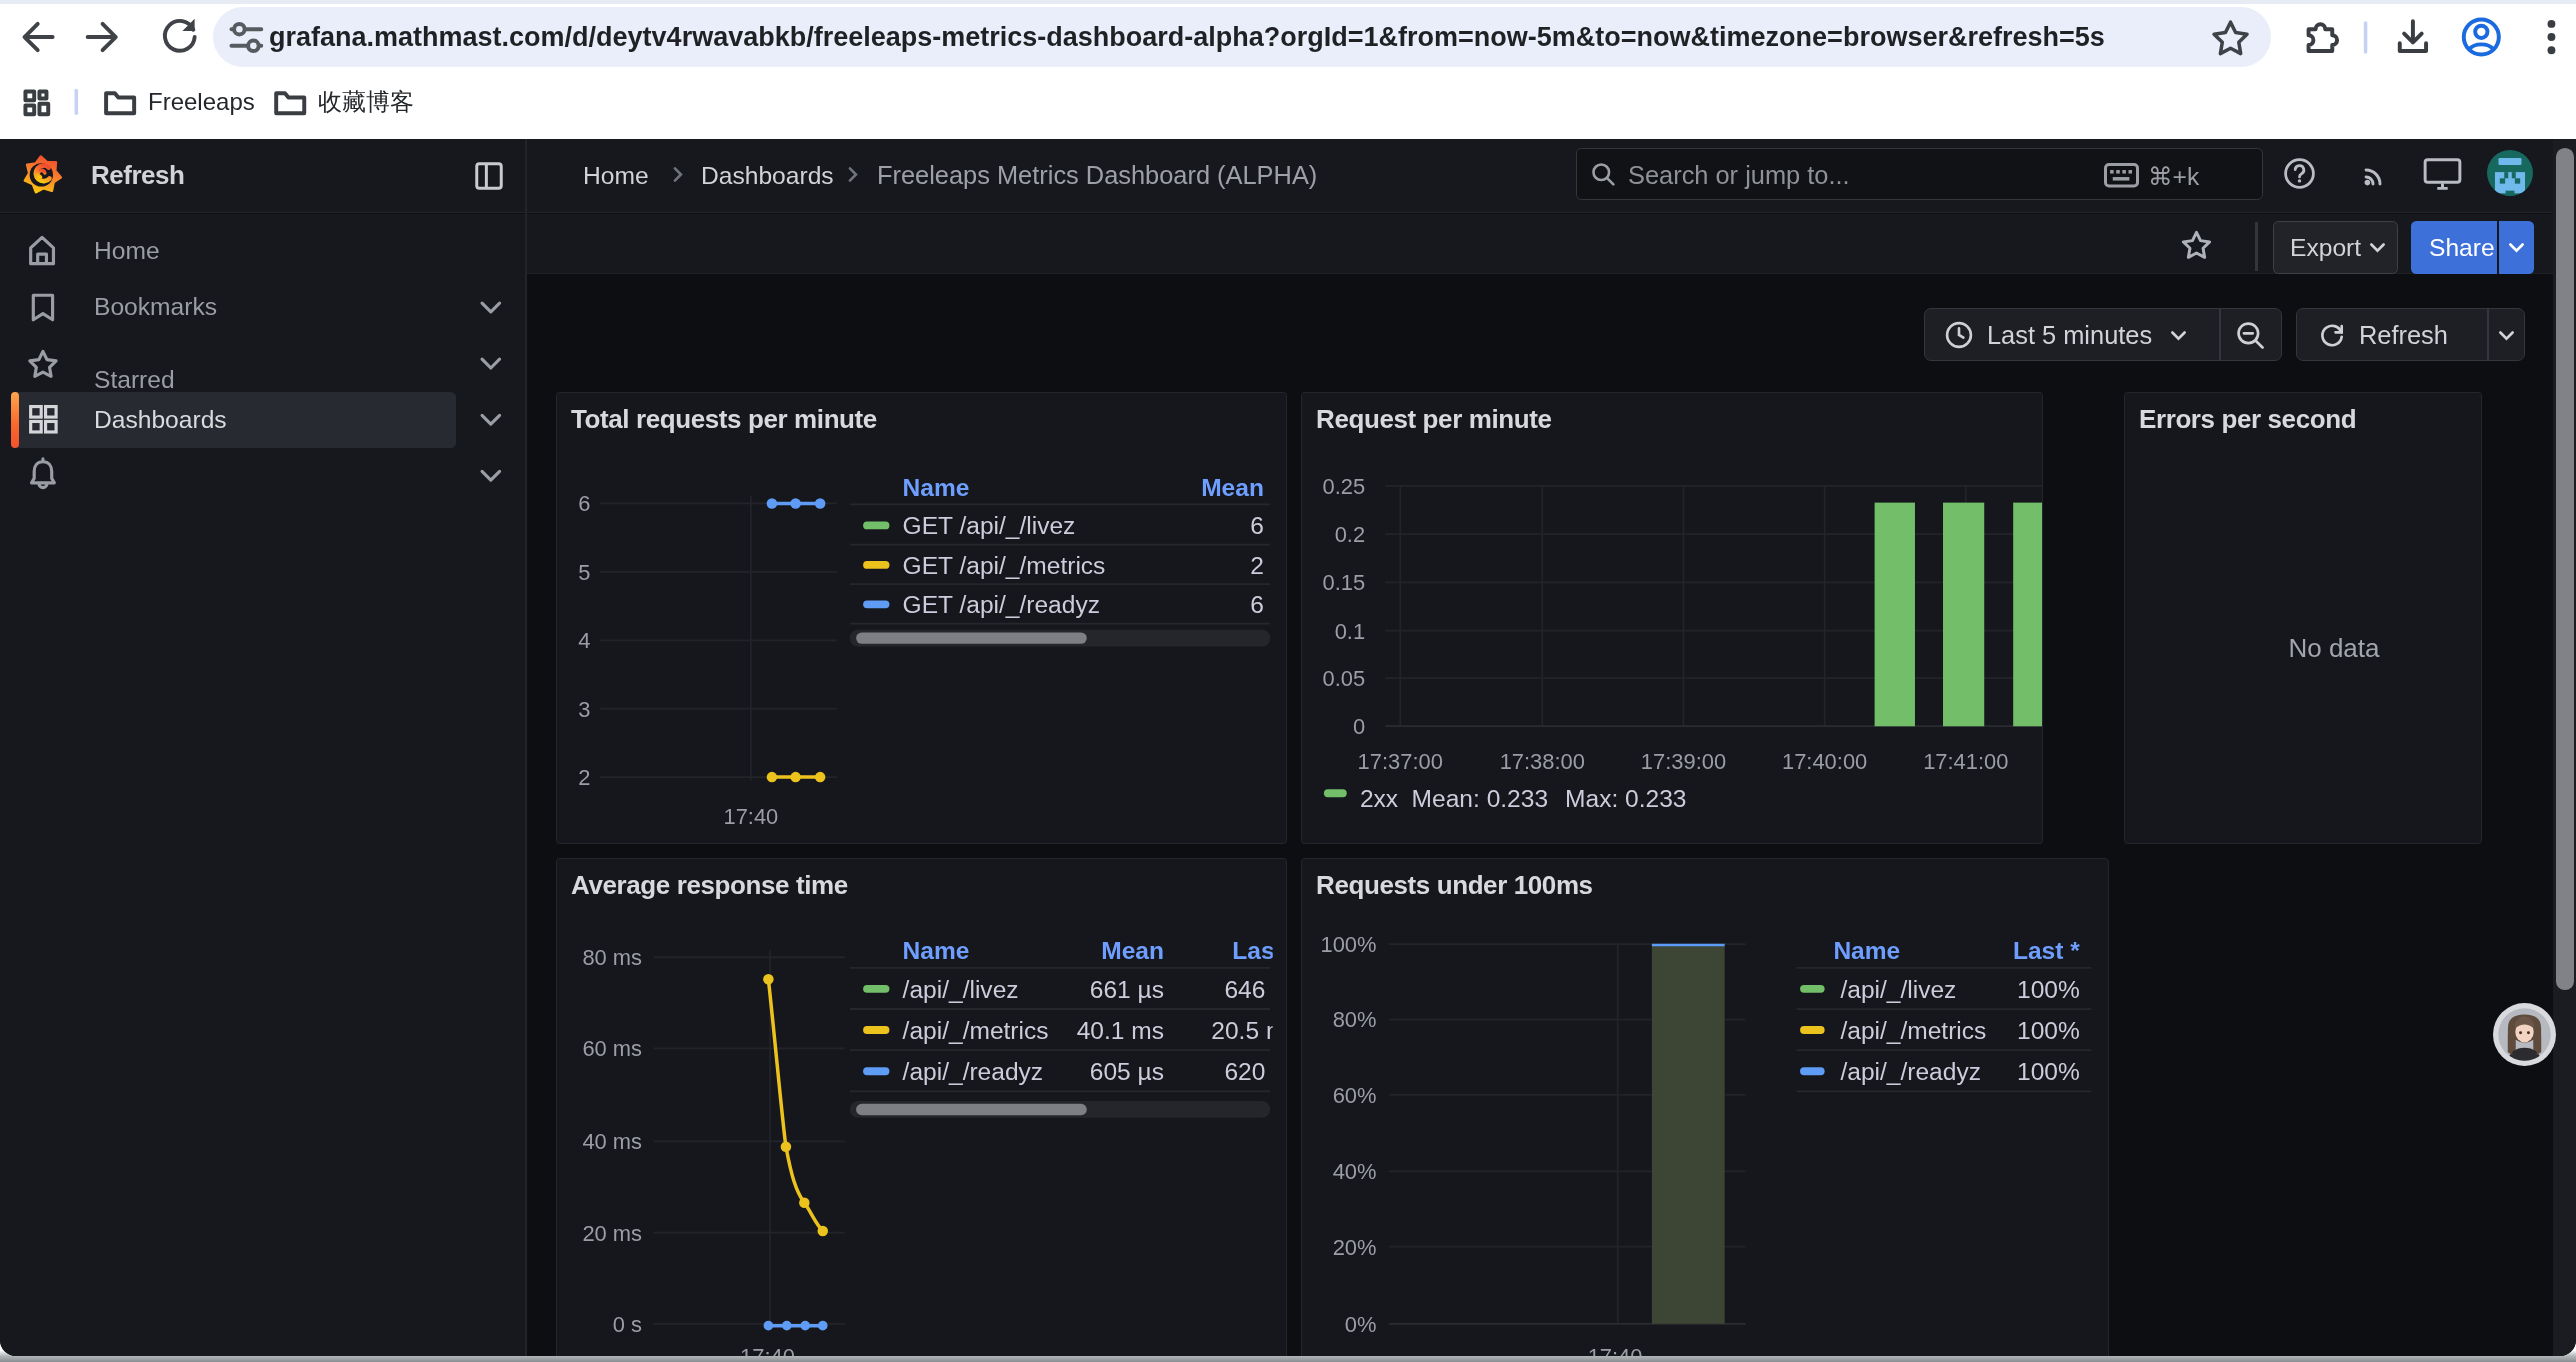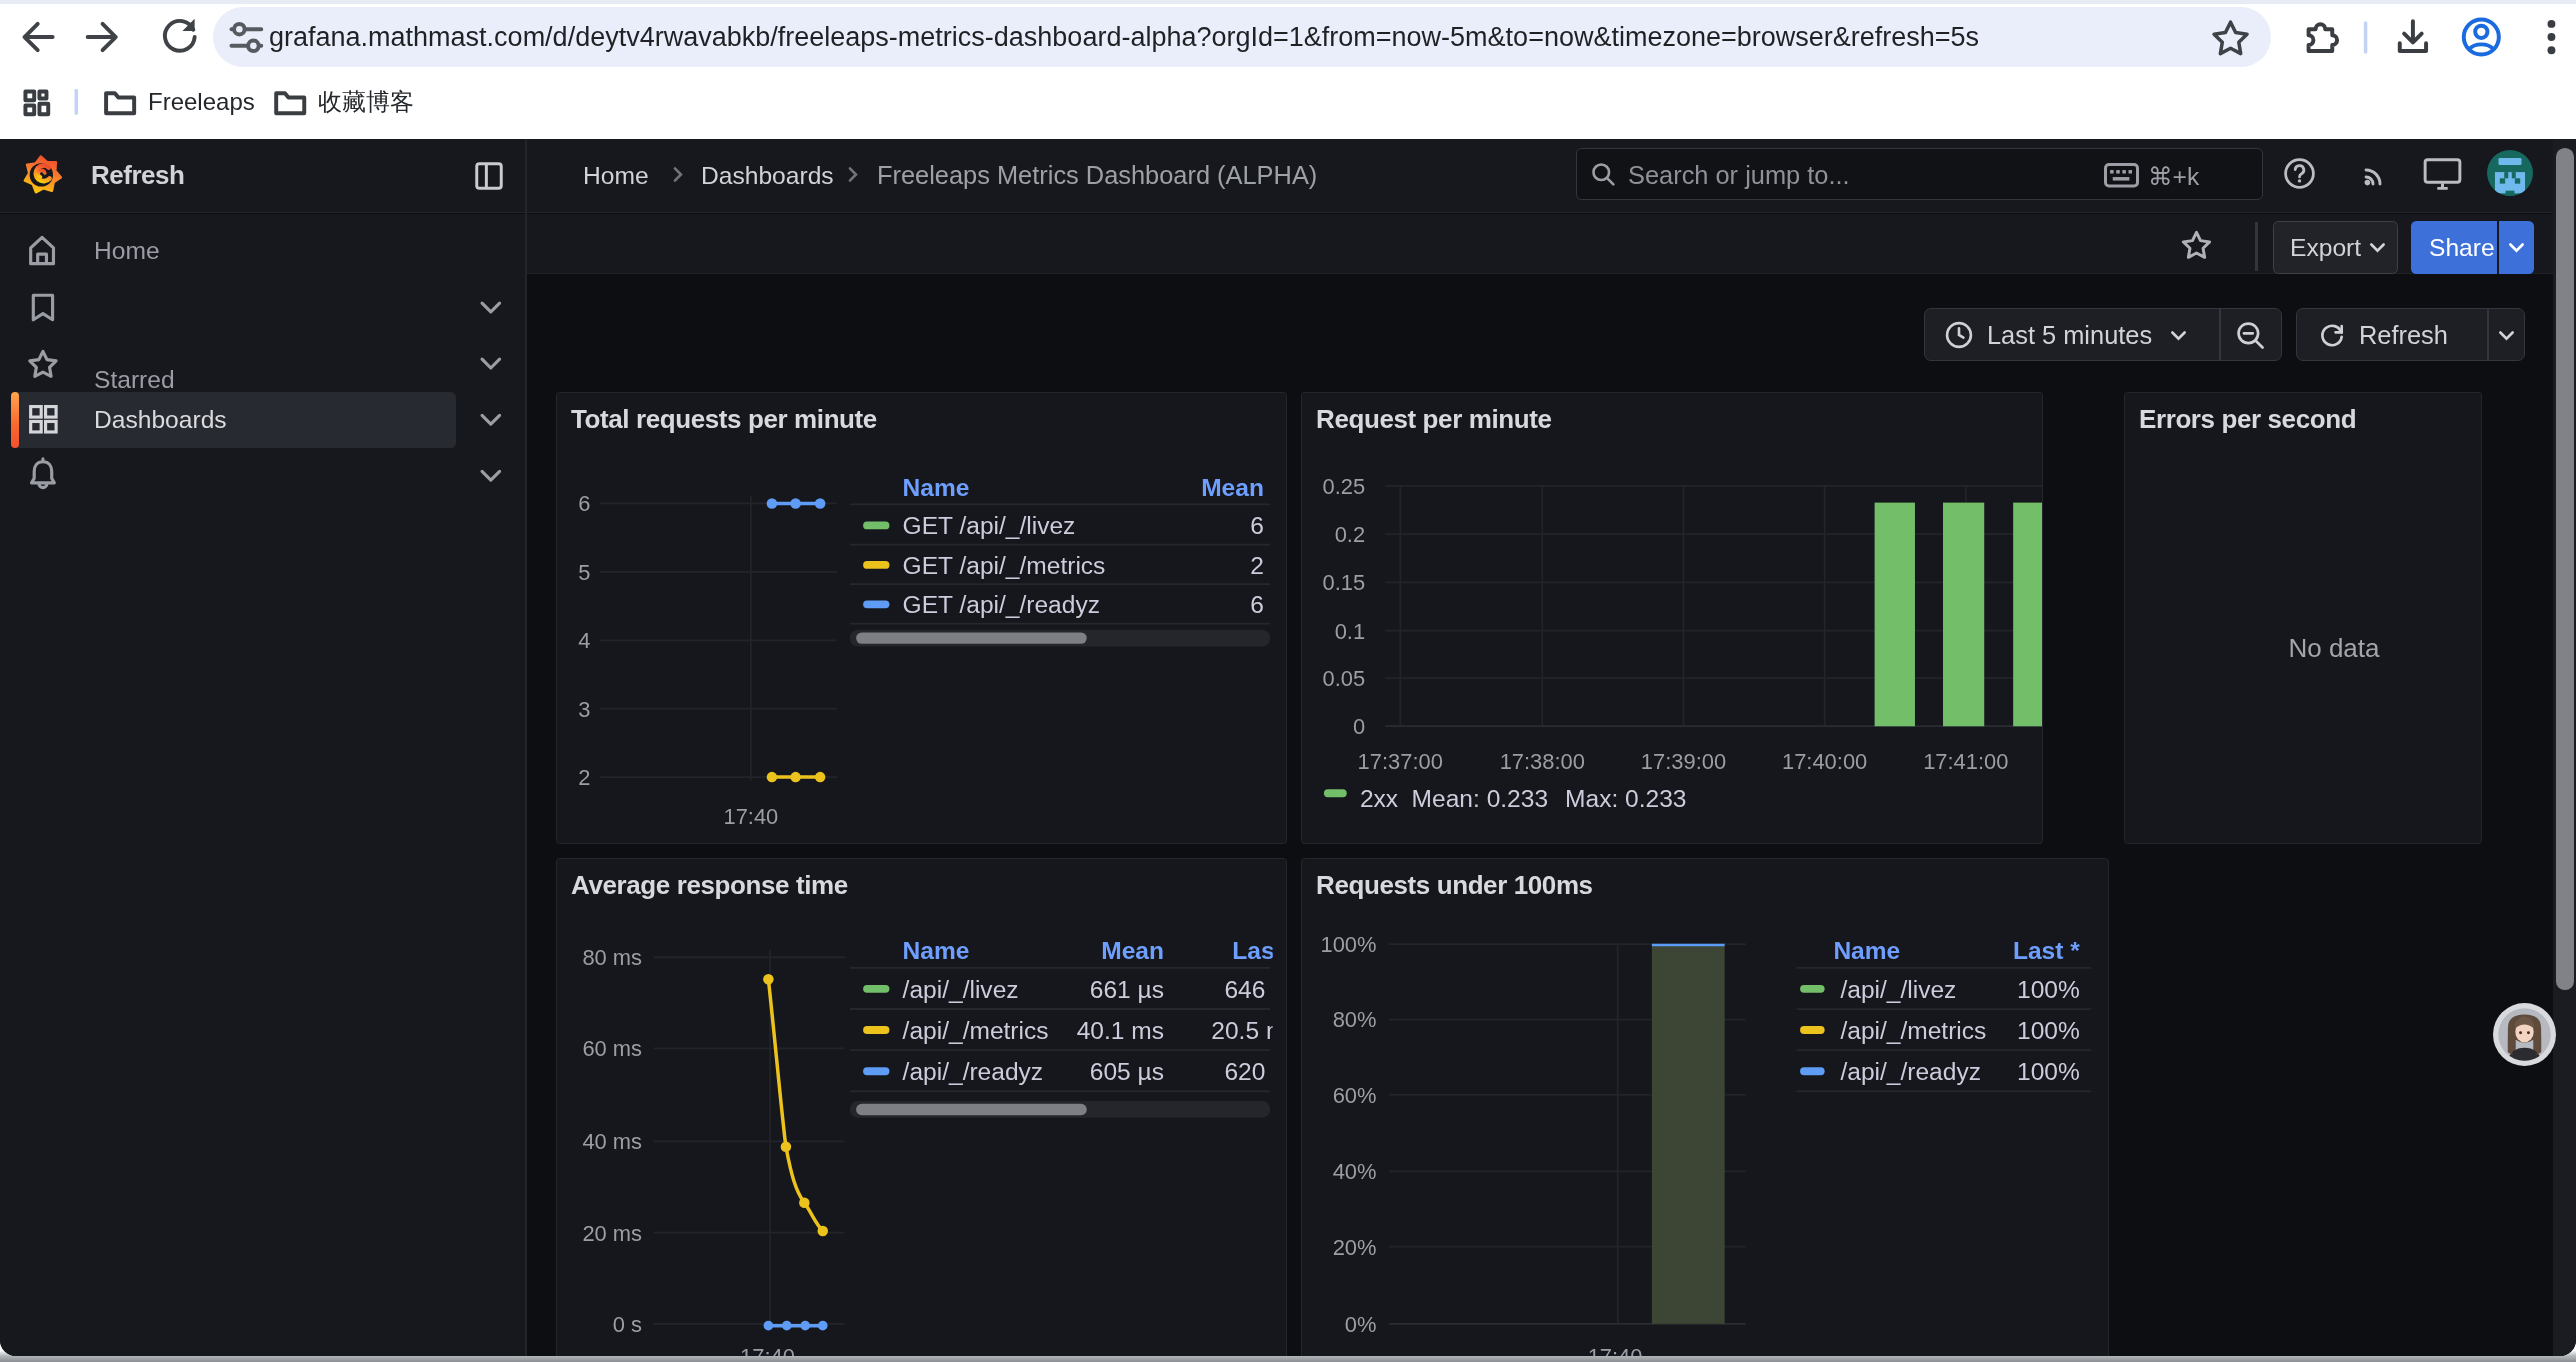--- a/index.html
+++ b/index.html
@@ -2,21 +2,21 @@
 <html style="font-size:14px"><head>
 <meta charset="utf-8">
 <style>
   * { margin:0; padding:0; box-sizing:border-box; }
   html,body { width:2576px; height:1363px; overflow:hidden; background:linear-gradient(180deg,#ffffff 0,#ffffff 1350px,#b3b6b9 1356px,#82878b 1363px); }
   body { font-family:"Liberation Sans", sans-serif; position:relative; }
   .abs { position:absolute; }
   
   #chrome { left:0; top:0; width:2576px; height:139px; background:#ffffff; z-index:5; }
   #urlpill { left:213px; top:7px; width:2058px; height:60px; border-radius:30px; background:#e9eefa; }
-  #urltext { left:269px; top:7px; height:60px; line-height:60px; font-size:27px; color:#1f2125; white-space:nowrap; }
+  #urltext { left:269px; top:7px; height:60px; line-height:60px; font-size:27px; color:#1f2125; white-space:nowrap;font-weight:bold; }
   .bmtext { font-size:24px; color:#24272b; line-height:49px; }
   
   #app { left:0; top:139px; width:2576px; height:1217px; background:#0d0e12; border-radius:0 0 16px 16px; overflow:hidden; z-index:4; }
   
   #gheader { left:0; top:0; width:2576px; height:74px; background:#17181d; border-bottom:1.8px solid #222428; }
   #sidebar { left:0; top:75px; width:525px; height:1142px; background:#17181d; }
   #sideborder { left:525px; top:0; width:1.8px; height:1217px; background:#222428; z-index:3; }
   #gtoolbar { left:527px; top:75px; width:2049px; height:60px; background:#17181d; border-bottom:1.8px solid #1f2126; }
   .gtxt { color:#d2d3d8; }
   .navitem { left:0; width:525px; height:56px; color:#9a9da5; font-size:24.6px; }
@@ -171,20 +171,23 @@
           <rect x="31.5" y="32" width="6" height="6"></rect>
           <rect x="21" y="46" width="10" height="7"></rect>
         </g>
       </g>
     </svg>
     <div class="abs" style="left:10.5px;top:253px;width:445px;height:56px;background:#282a31;border-radius:5.3px;"></div>
     <div class="abs" style="left:10.5px;top:253px;width:8px;height:56px;border-radius:4.4px;background:linear-gradient(180deg,#ffa54d 0%,#f8672c 60%,#f4512f 100%);"></div>
     <div class="abs navitem" style="top:84px;">
       <div class="lbl">Home</div>
     </div>
+    <div class="abs navitem" style="top:140px;">
+      <div class="lbl">Bookmarks</div>
+    </div>
     <div class="abs navitem" style="top:213px;">
       <div class="lbl">Starred</div>
     </div>
     <div class="abs navitem" style="top:253px;color:#dadbde;">
       <div class="lbl">Dashboards</div>
     </div>
     <svg class="abs" style="left:0;top:0" width="525" height="1217" viewBox="0 0 599 1388">
       <g fill="none" stroke="#9a9da4" stroke-width="3.6" stroke-linejoin="round" stroke-linecap="round">
 
         <path d="M35 124 L48 112 L61 124 L61 142 L35 142 Z M43 142 L43 131 L53 131 L53 142"></path>

